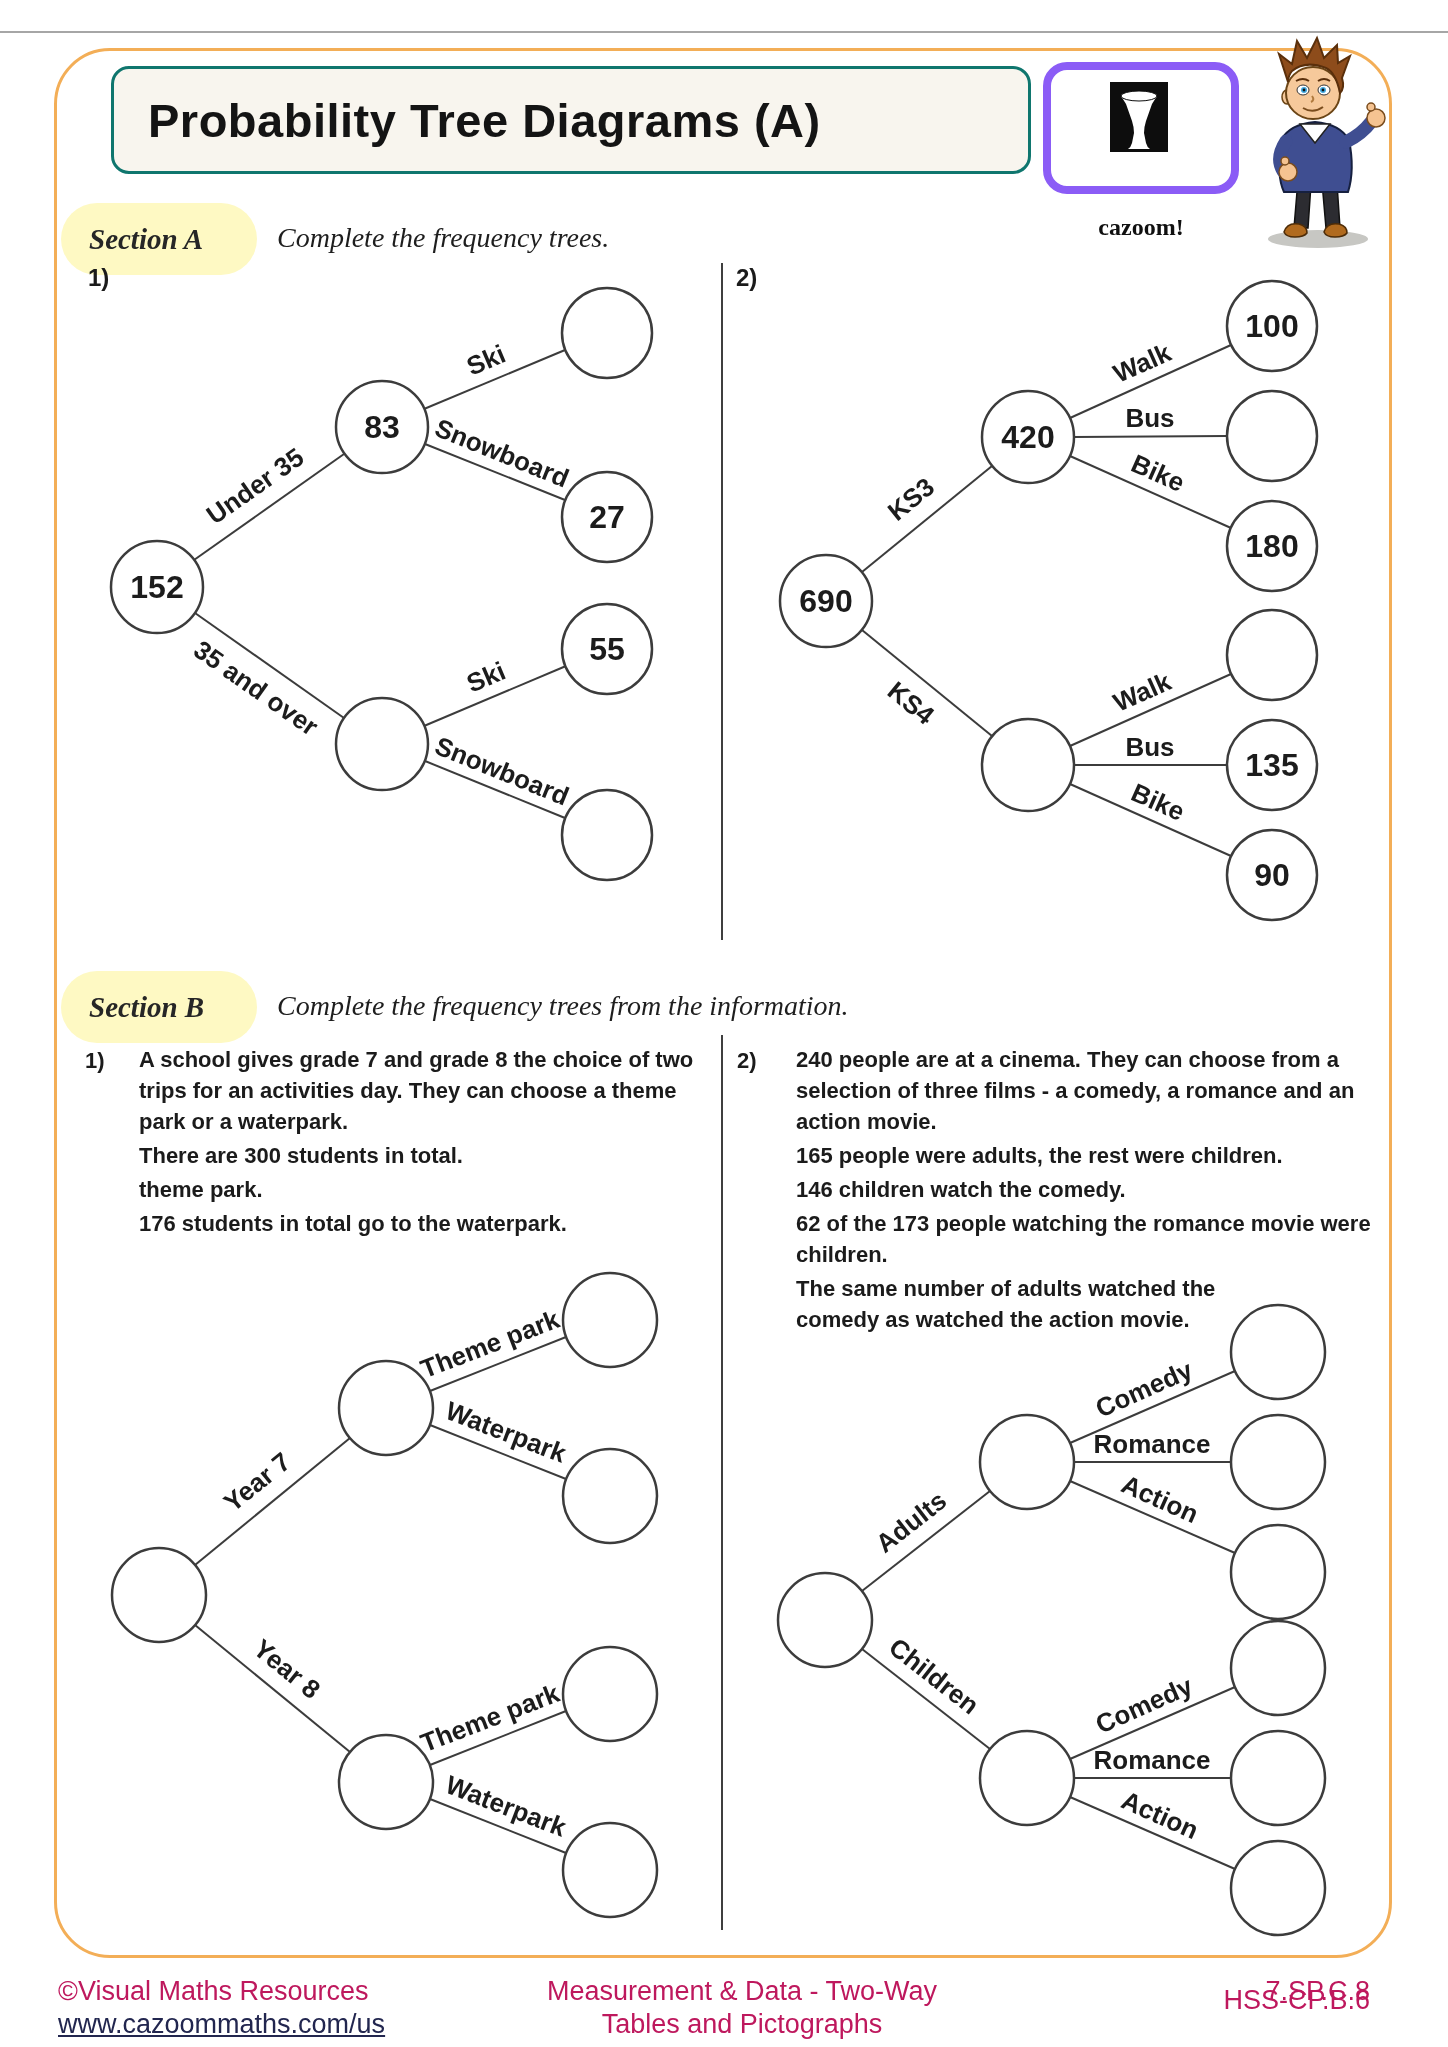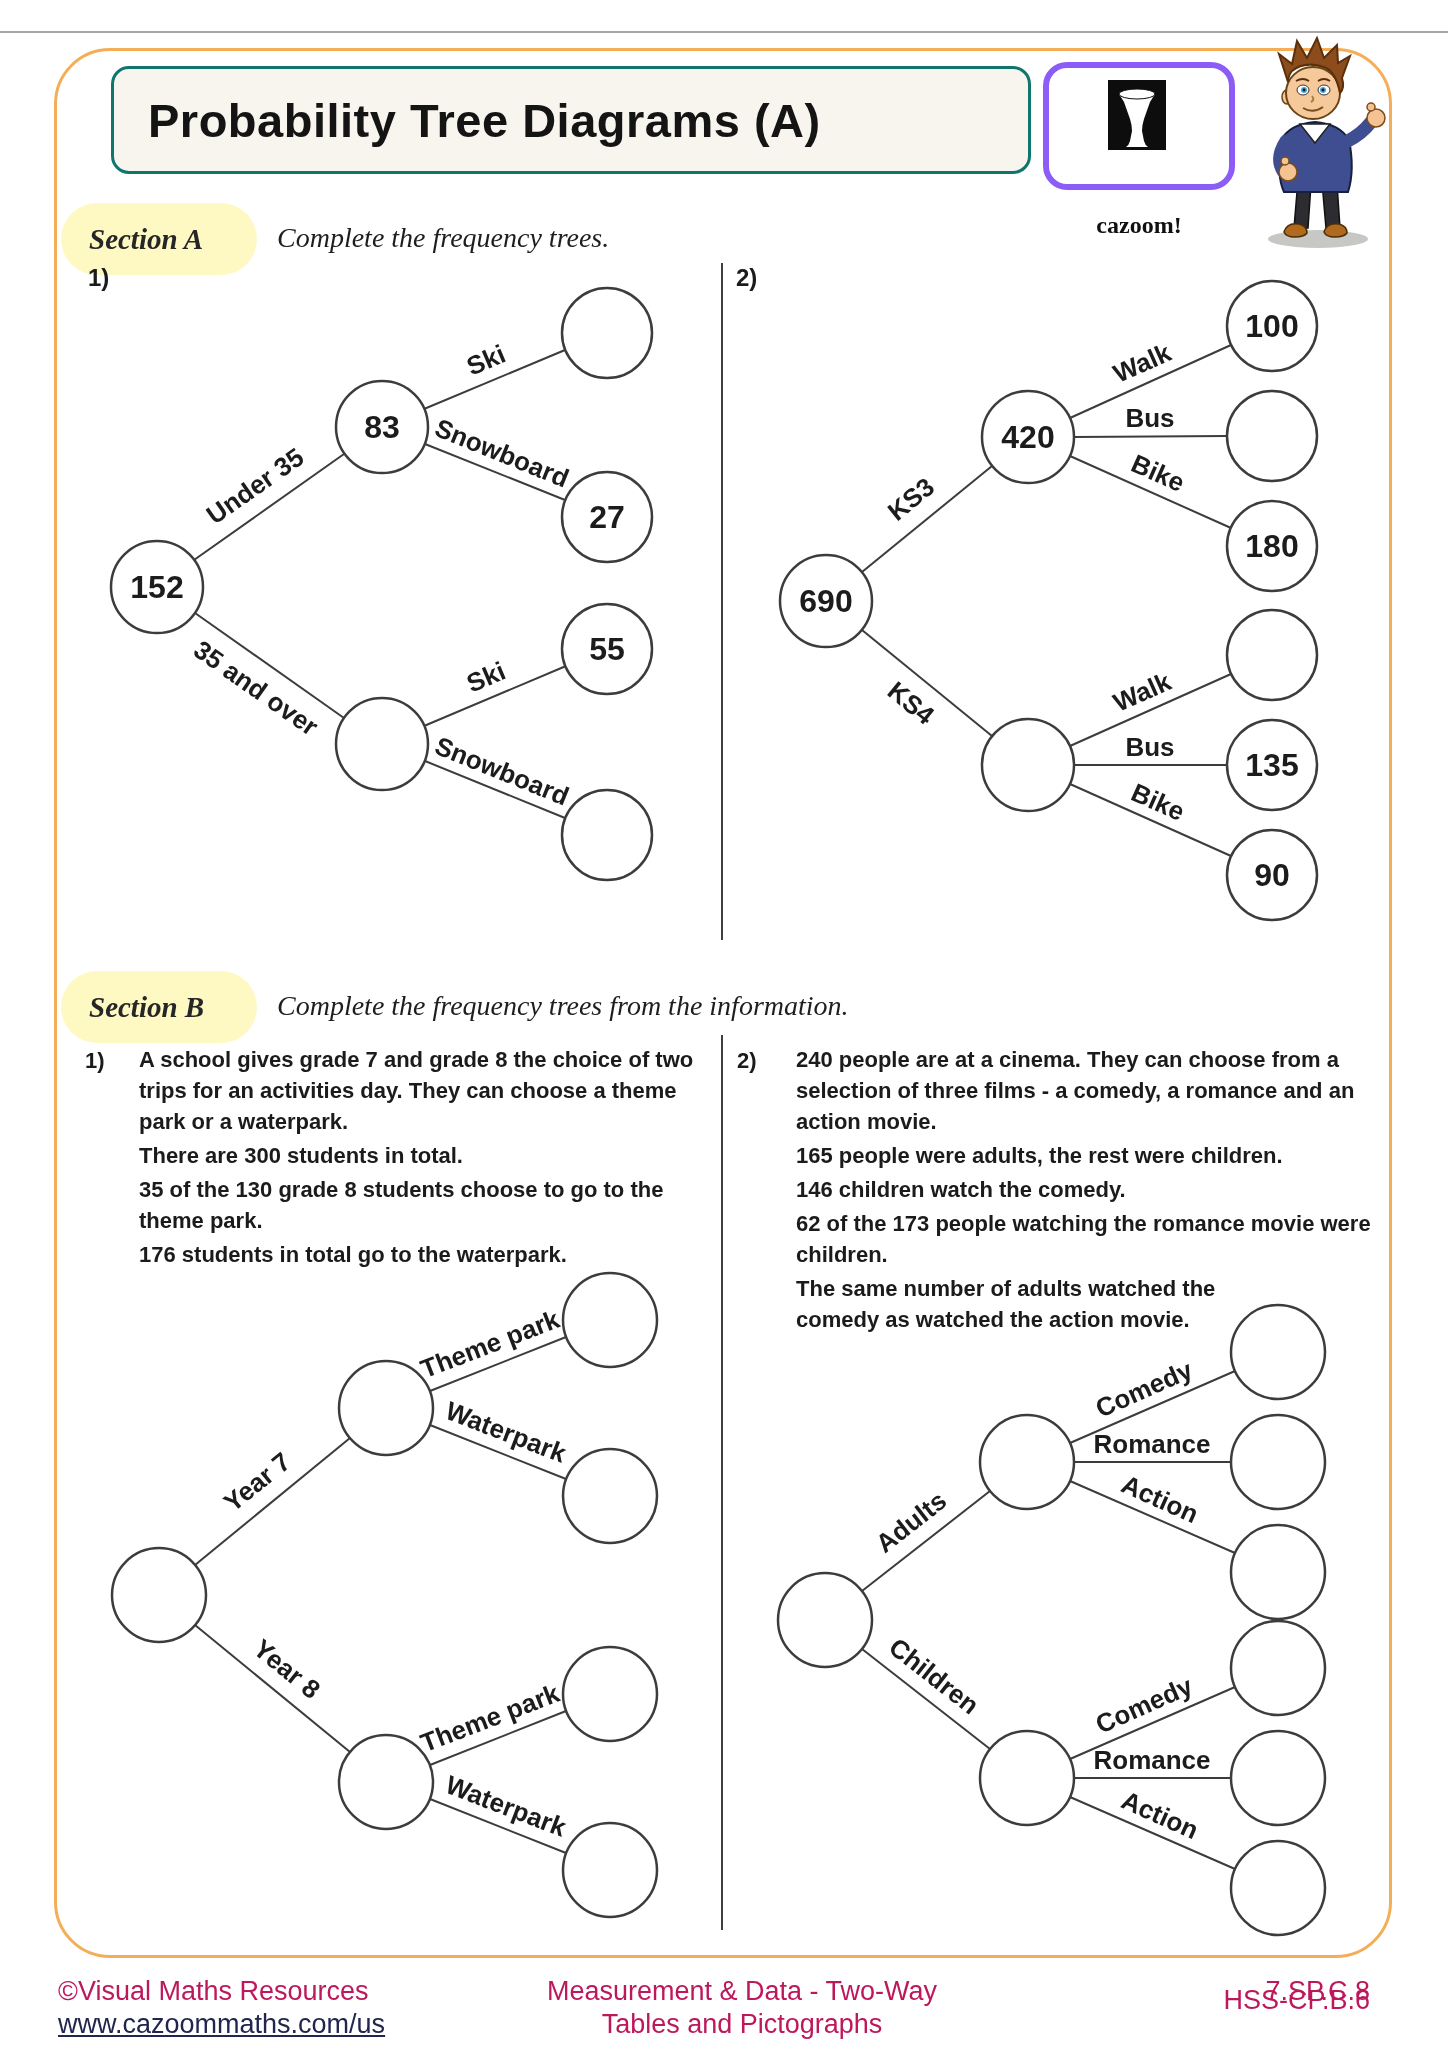--- a/index.html
+++ b/index.html
@@ -4,21 +4,21 @@
 <style>
   html,body{margin:0;padding:0;background:#ffffff;}
   .page{position:relative;width:1448px;height:2047px;background:#ffffff;overflow:hidden;
         font-family:"Liberation Sans",sans-serif;color:#1b1b1b;}
   .abs{position:absolute;}
   .top-edge{left:0;top:31px;width:1448px;height:2px;background:#a6a6a6;}
   .frame{left:54px;top:48px;width:1332px;height:1904px;border:3px solid #F3AE57;border-radius:56px;}
   .header-box{left:111px;top:66px;width:920px;height:108px;background:#F8F5EE;border:3px solid #0f766e;
               border-radius:18px;display:flex;align-items:center;padding-left:34px;box-sizing:border-box;}
   .header-box h1{margin:0;font-size:47px;font-weight:bold;letter-spacing:.5px;color:#141414;}
-  .logo-bubble{left:1043px;top:62px;width:180px;height:116px;background:#ffffff;border:6px solid #8b5cf6;
+  .logo-bubble{left:1043px;top:62px;width:180px;height:116px;background:#ffffff;border:8px solid #8b5cf6;
                border-radius:24px;}
   .logo-text{position:absolute;left:0;top:144px;width:100%;text-align:center;
              font-family:"Liberation Serif",serif;font-weight:bold;font-size:24px;color:#101010;}
   .pill{width:196px;height:72px;background:#fef9c3;border-radius:36px;display:flex;align-items:center;
         padding-left:28px;box-sizing:border-box;}
   .pill span{font-family:"Liberation Serif",serif;font-style:italic;font-weight:bold;font-size:29px;color:#262626;}
   .instruction{font-family:"Liberation Serif",serif;font-style:italic;font-size:28px;color:#1e1e1e;white-space:nowrap;}
   .qnum{font-weight:bold;font-size:24px;}
   .qnum-b{font-weight:bold;font-size:22px;}
   .divider{width:2px;background:#3f3f3f;}
@@ -170,21 +170,20 @@
   <div class="abs qtext" style="left:123px;top:1044px;">
     <div class="para">
       <div class="line">A school gives grade 7 and grade 8 the choice of two</div>
       <div class="line">trips for an activities day. They can choose a theme</div>
       <div class="line">park or a waterpark.</div>
     </div>
     <div class="para">
       <div class="line">There are 300 students in total.</div>
     </div>
     <div class="para">
-      <div class="line">35 of the 130 grade 8 students choose to go to the</div>
       <div class="line">theme park.</div>
     </div>
     <div class="para">
       <div class="line">176 students in total go to the waterpark.</div>
     </div>
   </div>
 
   <div class="abs qnum-b" style="left:737px;top:1048px;">2)</div>
   <div class="abs qtext" style="left:780px;top:1044px;">
     <div class="para">

